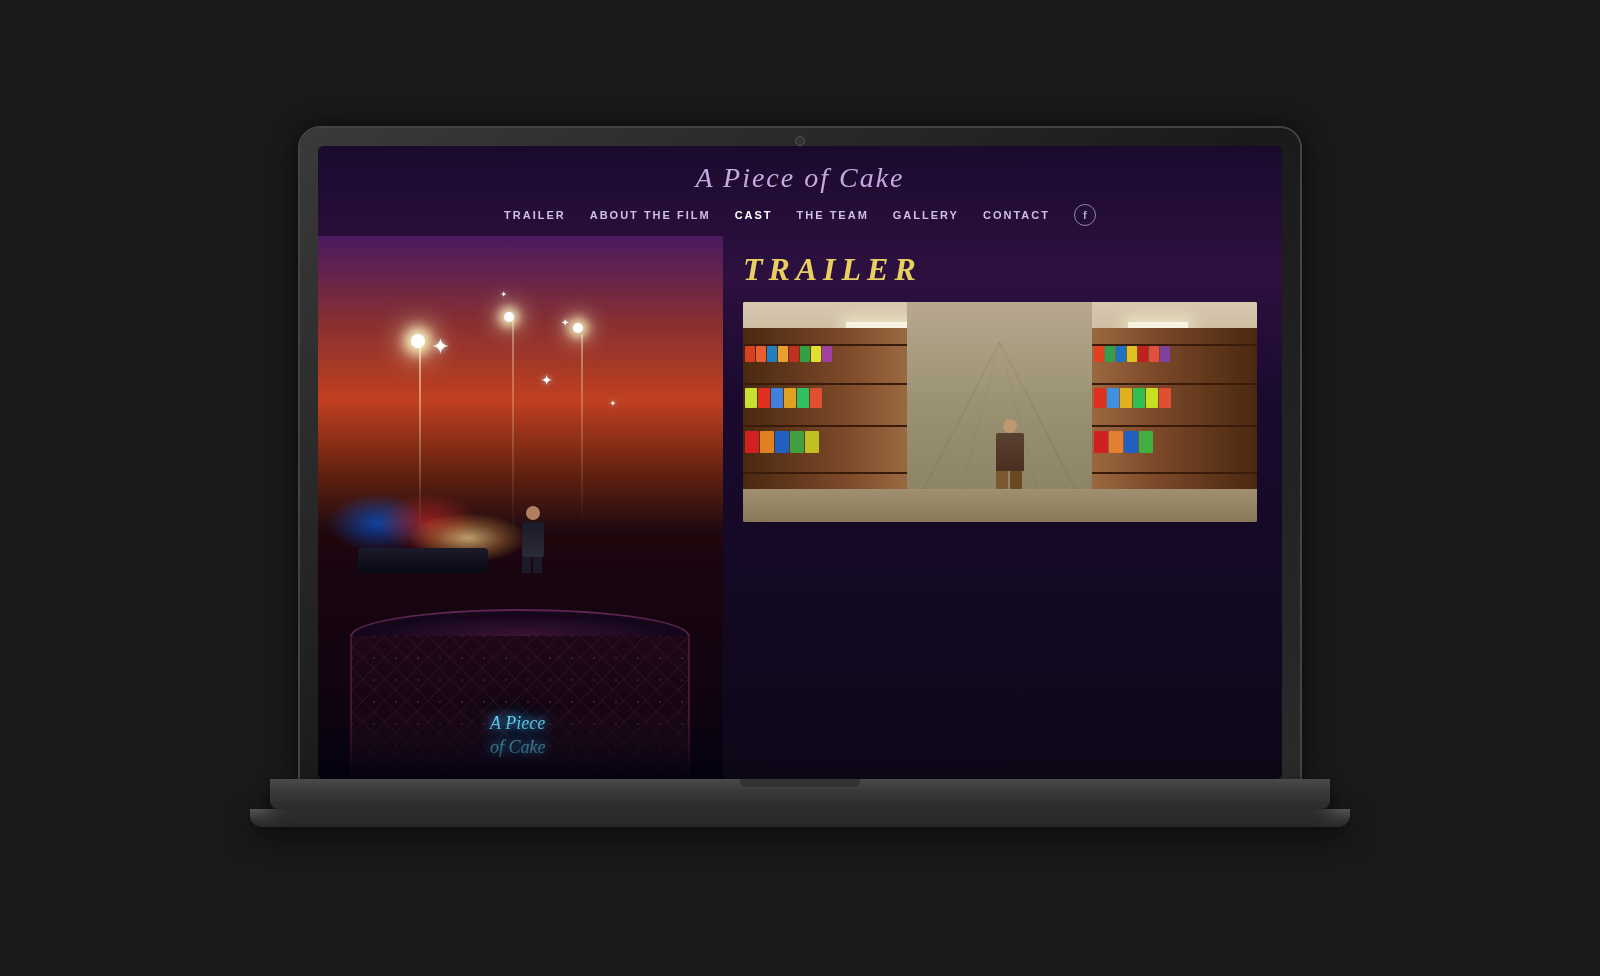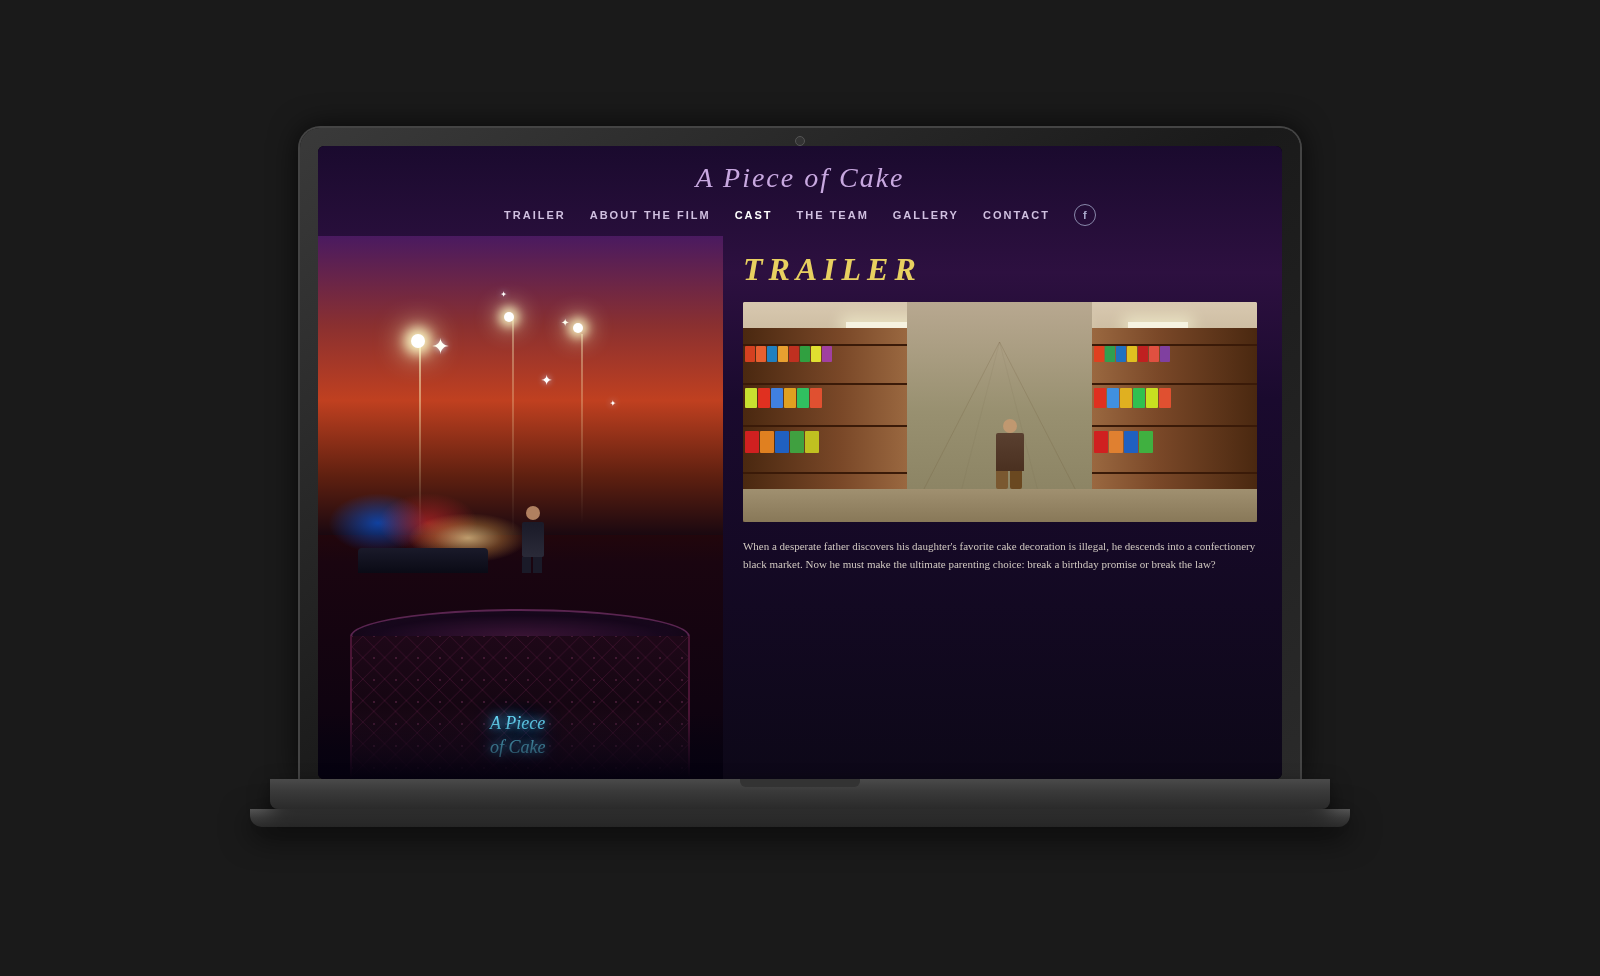--- a/index.html
+++ b/index.html
@@ -481,21 +481,20 @@
                   <div style="display:flex; gap:2px;">
                     <div style="width:12px; height:18px; background:#7a5830; border-radius:0 0 2px 2px;"></div>
                     <div style="width:12px; height:18px; background:#6a4820; border-radius:0 0 2px 2px;"></div>
                   </div>
                 </div>
 
                 <div style="position:absolute; bottom:0; left:0; right:0; height:15%; background:linear-gradient(180deg, #a09070 0%, #887858 100%);"></div>
               </div>
             </div>
 
-            <p class="film-description">When a desperate father discovers his daughter's favorite cake decoration is illegal, he descends into a confectionery black market. Now he must make the ultimate parenting choice: break a birthday promise or break the law?</p>
           </div>
         </div>
 
       </div>
     </div>
   </div>
 
   <div class="laptop-base"></div>
   <div class="laptop-base-bottom"></div>
 </div>

